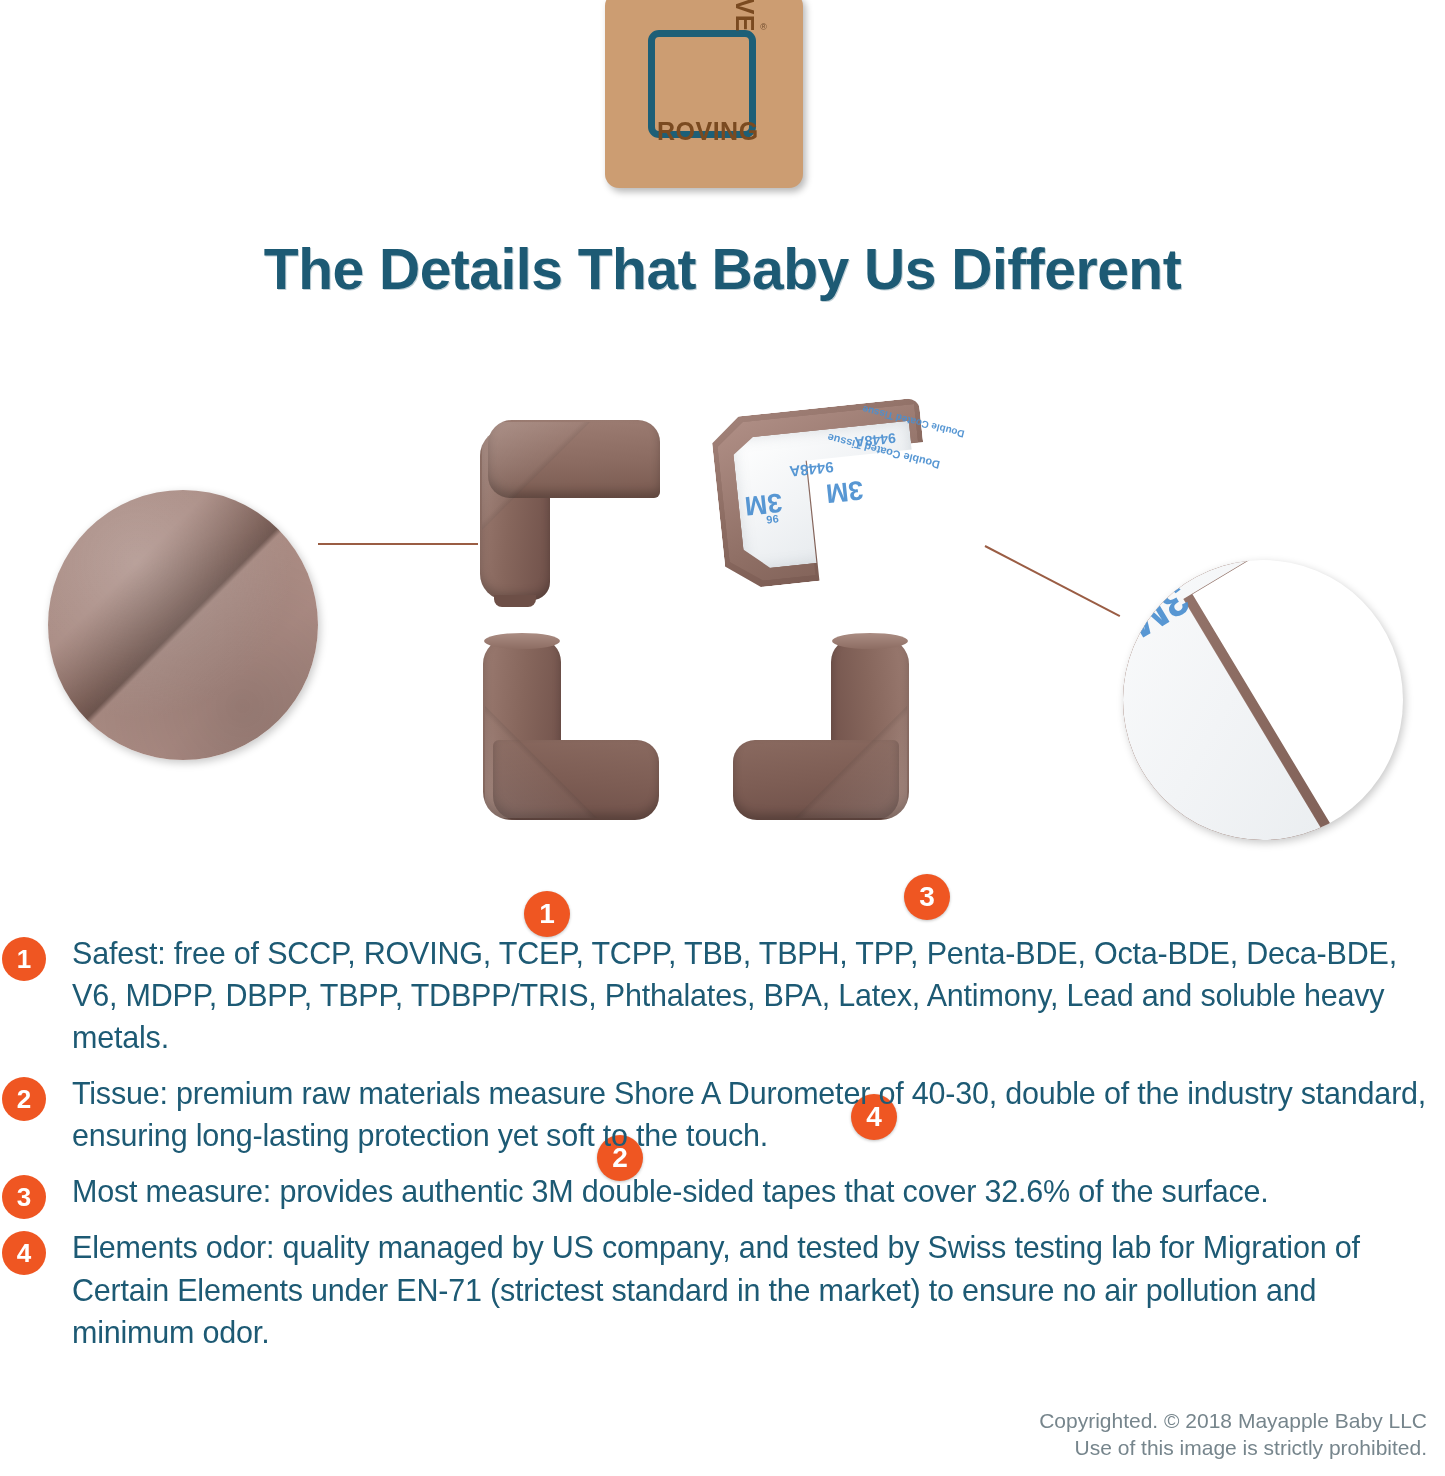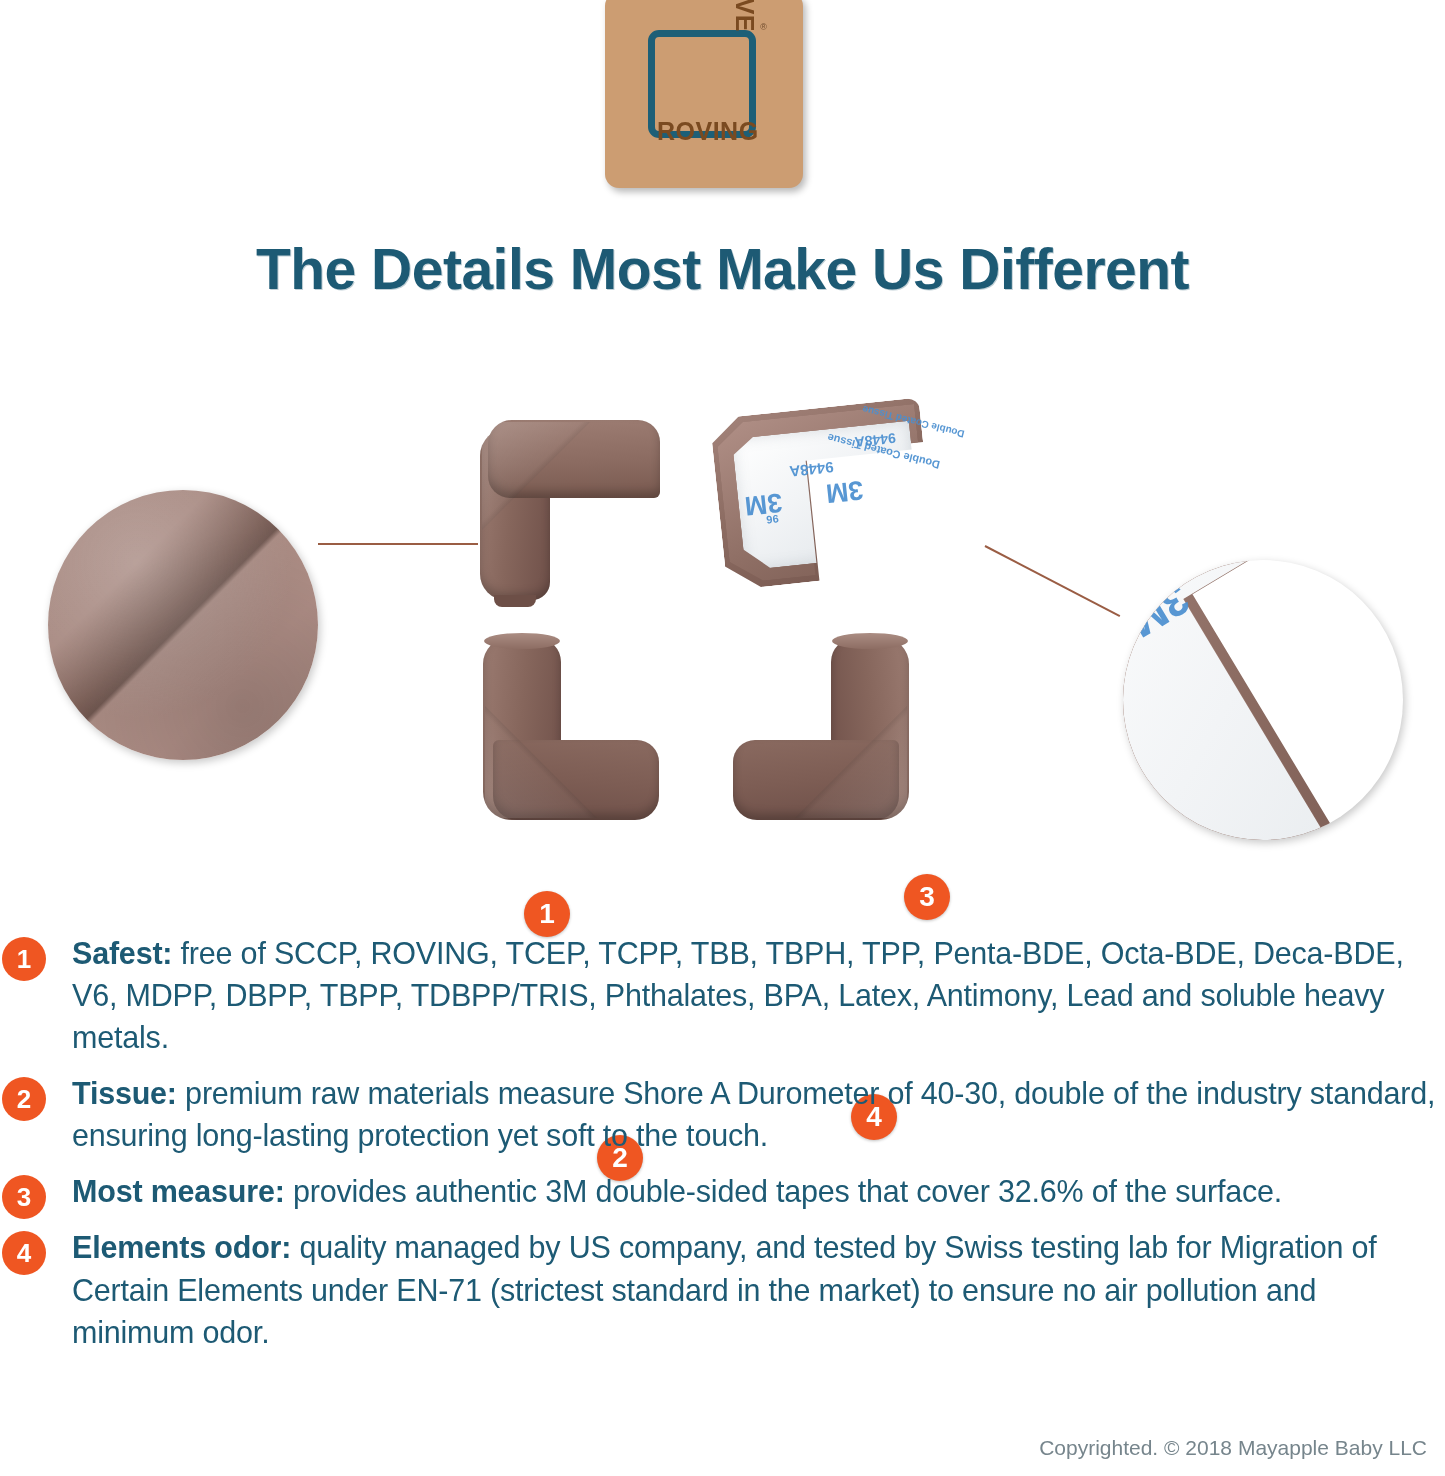--- a/index.html
+++ b/index.html
@@ -323,21 +323,21 @@
     justify-content: center;
     line-height: 1;
   }
   .feature-text {
     font-size: 30.5px;
     line-height: 1.38;
     color: #1d5a74;
     letter-spacing: -0.2px;
   }
   .feature-text .lead {
-    font-weight: bold;
+    font-weight: normal;
     text-align: center;
   }
 
   
   .footer {
     position: absolute;
     right: 18px;
     bottom: 14px;
     text-align: right;
     font-size: 21px;
@@ -348,21 +348,21 @@
 </head>
 <body>
 
 <div class="logo-badge">
   <div class="logo-frame"></div>
   <div class="logo-roving">ROVING</div>
   <div class="logo-cove">COVE</div>
   <div class="logo-reg">®</div>
 </div>
 
-<div class="page-title">The Details Most Make Us Different</div>
+<div class="page-title">The Details That Baby Us Different</div>
 
 <div class="hero">
 
   <div class="detail-circle circle-foam"></div>
 
   <div class="leader leader-left"></div>
 
   <div class="foam piece1">
     <div class="arm vert"></div>
     <div class="arm horz"></div>
@@ -446,13 +446,14 @@
     <div class="feature-badge">4</div>
     <div class="feature-text">
       <span class="lead">Elements odor:</span><span> quality managed by US company, and tested by Swiss testing lab for Migration of Certain Elements under EN-71 (strictest standard in the market) to ensure no air pollution and minimum odor.</span>
     </div>
   </div>
 
 </div>
 
 <div class="footer">
   <div>Copyrighted. © 2018 Mayapple Baby LLC</div>
+  <div>Use of this image is strictly prohibited.</div>
 </div>
 
 </body></html>

